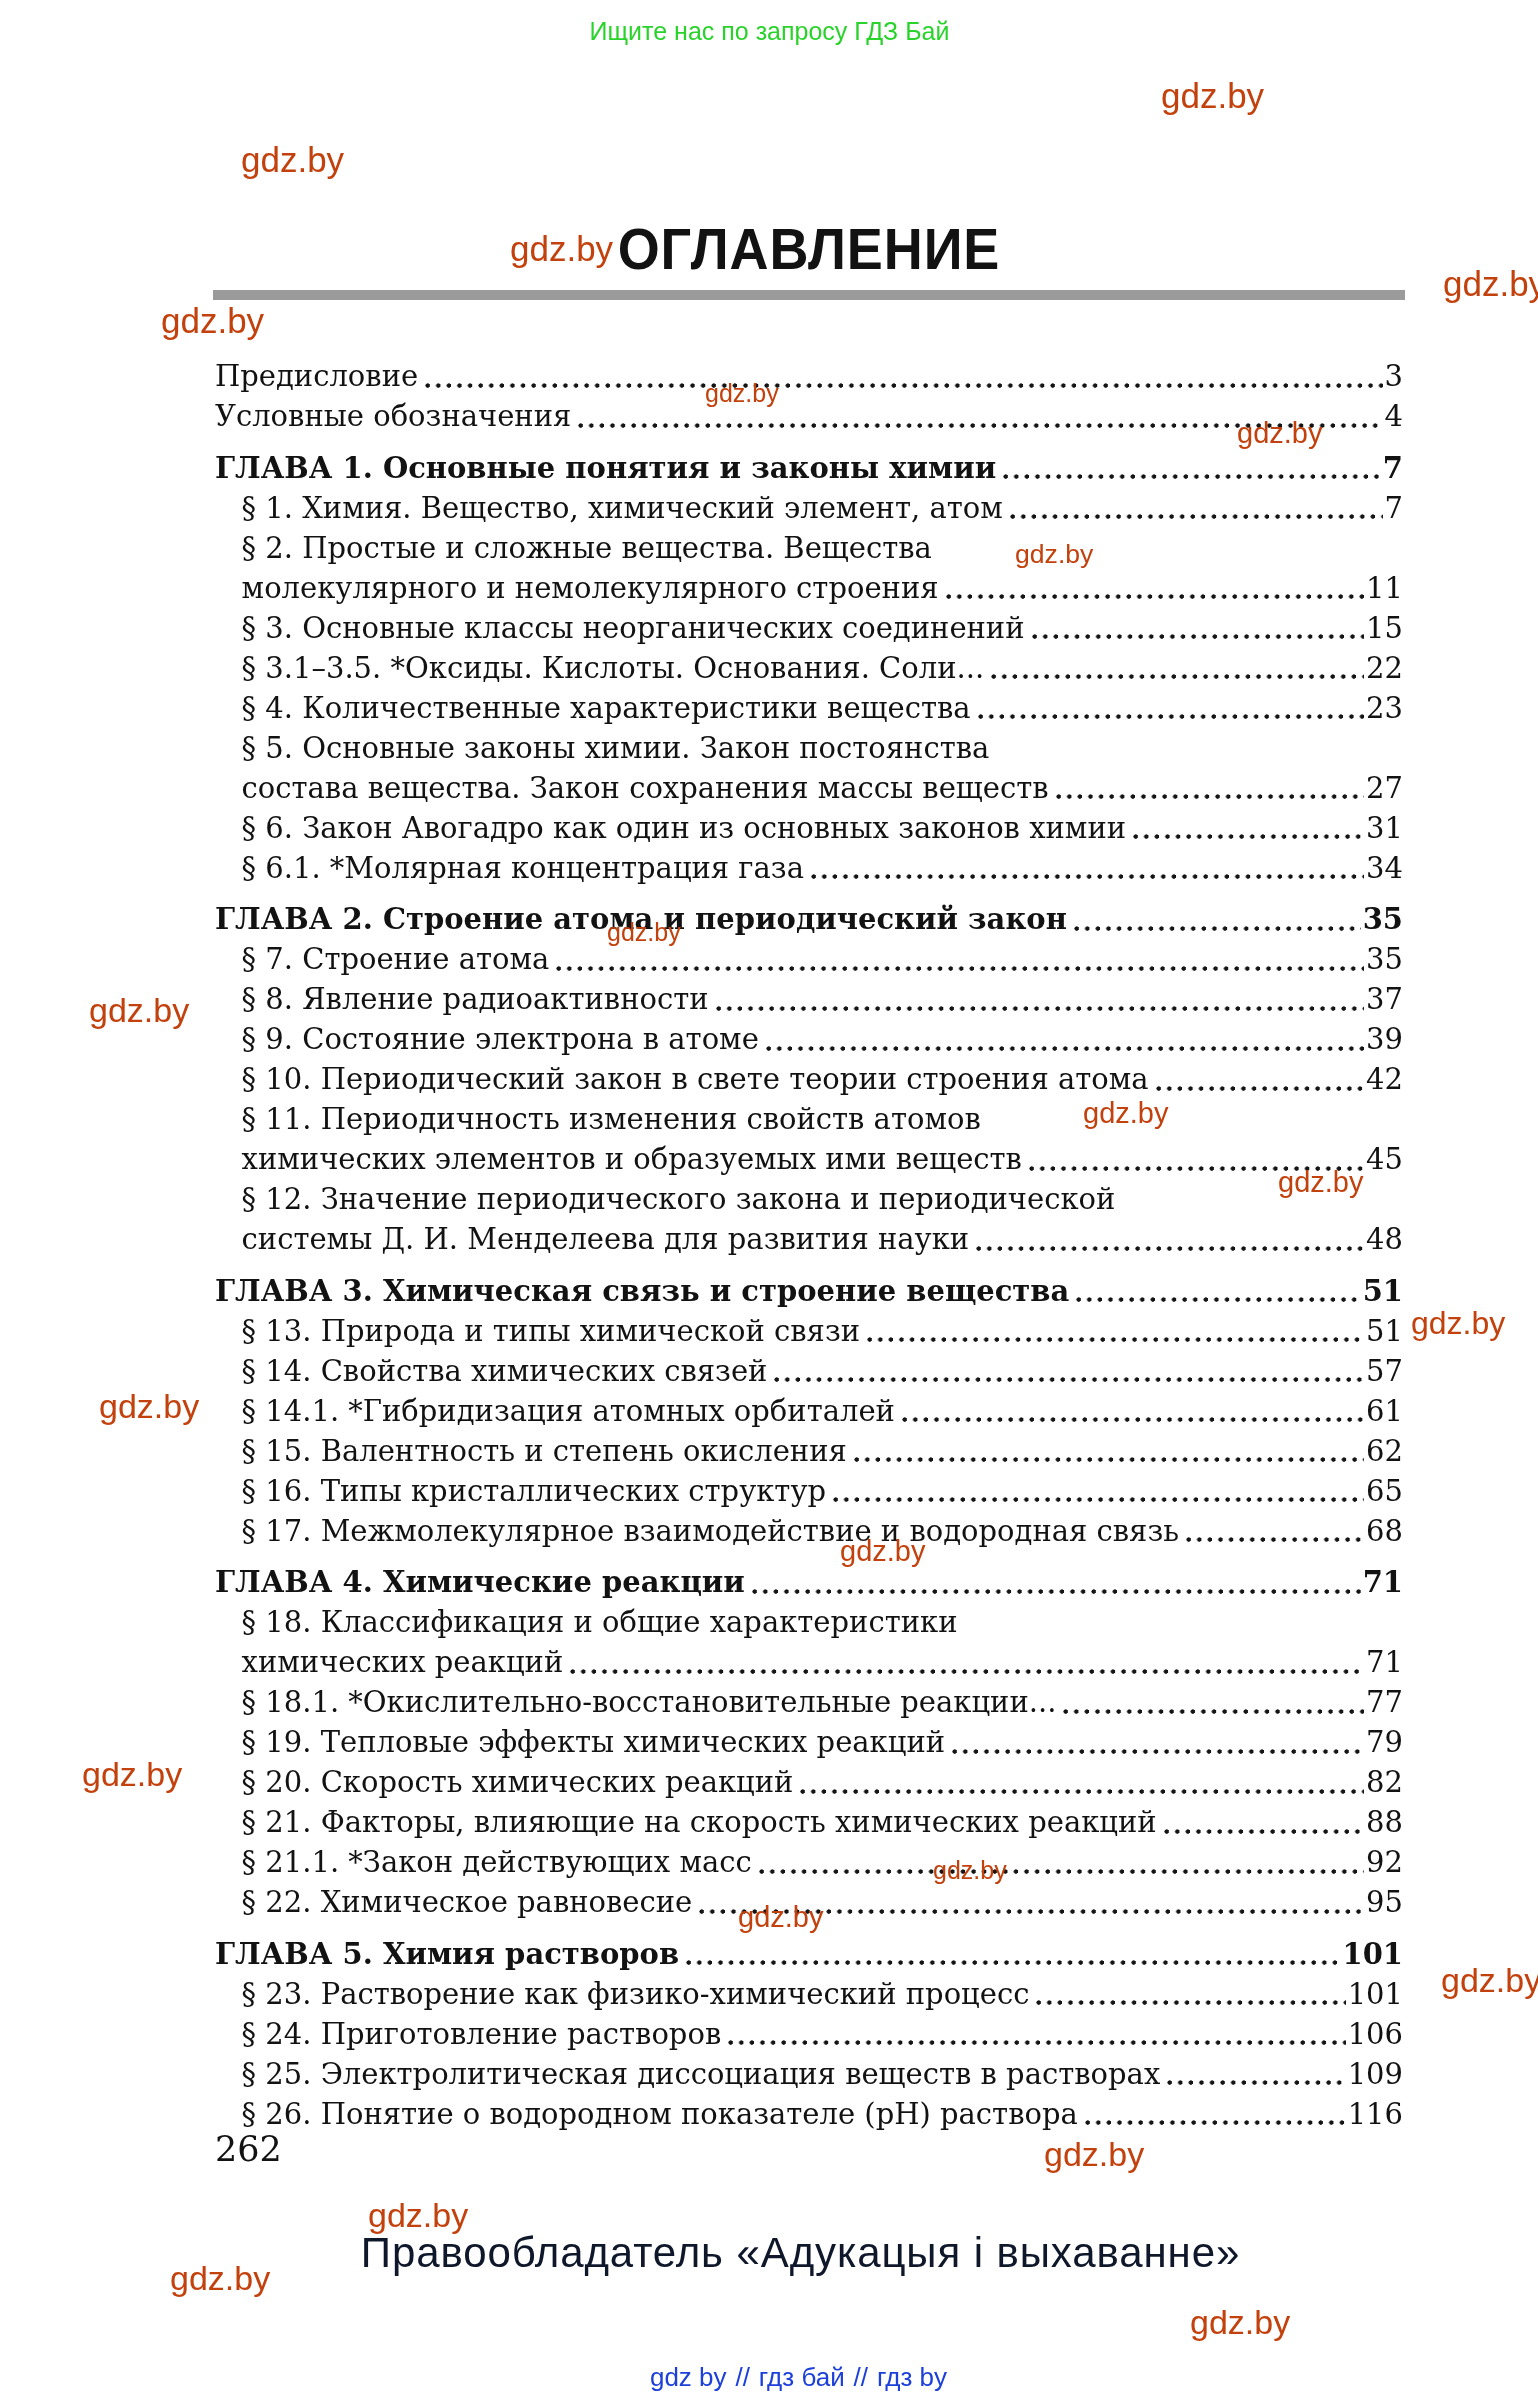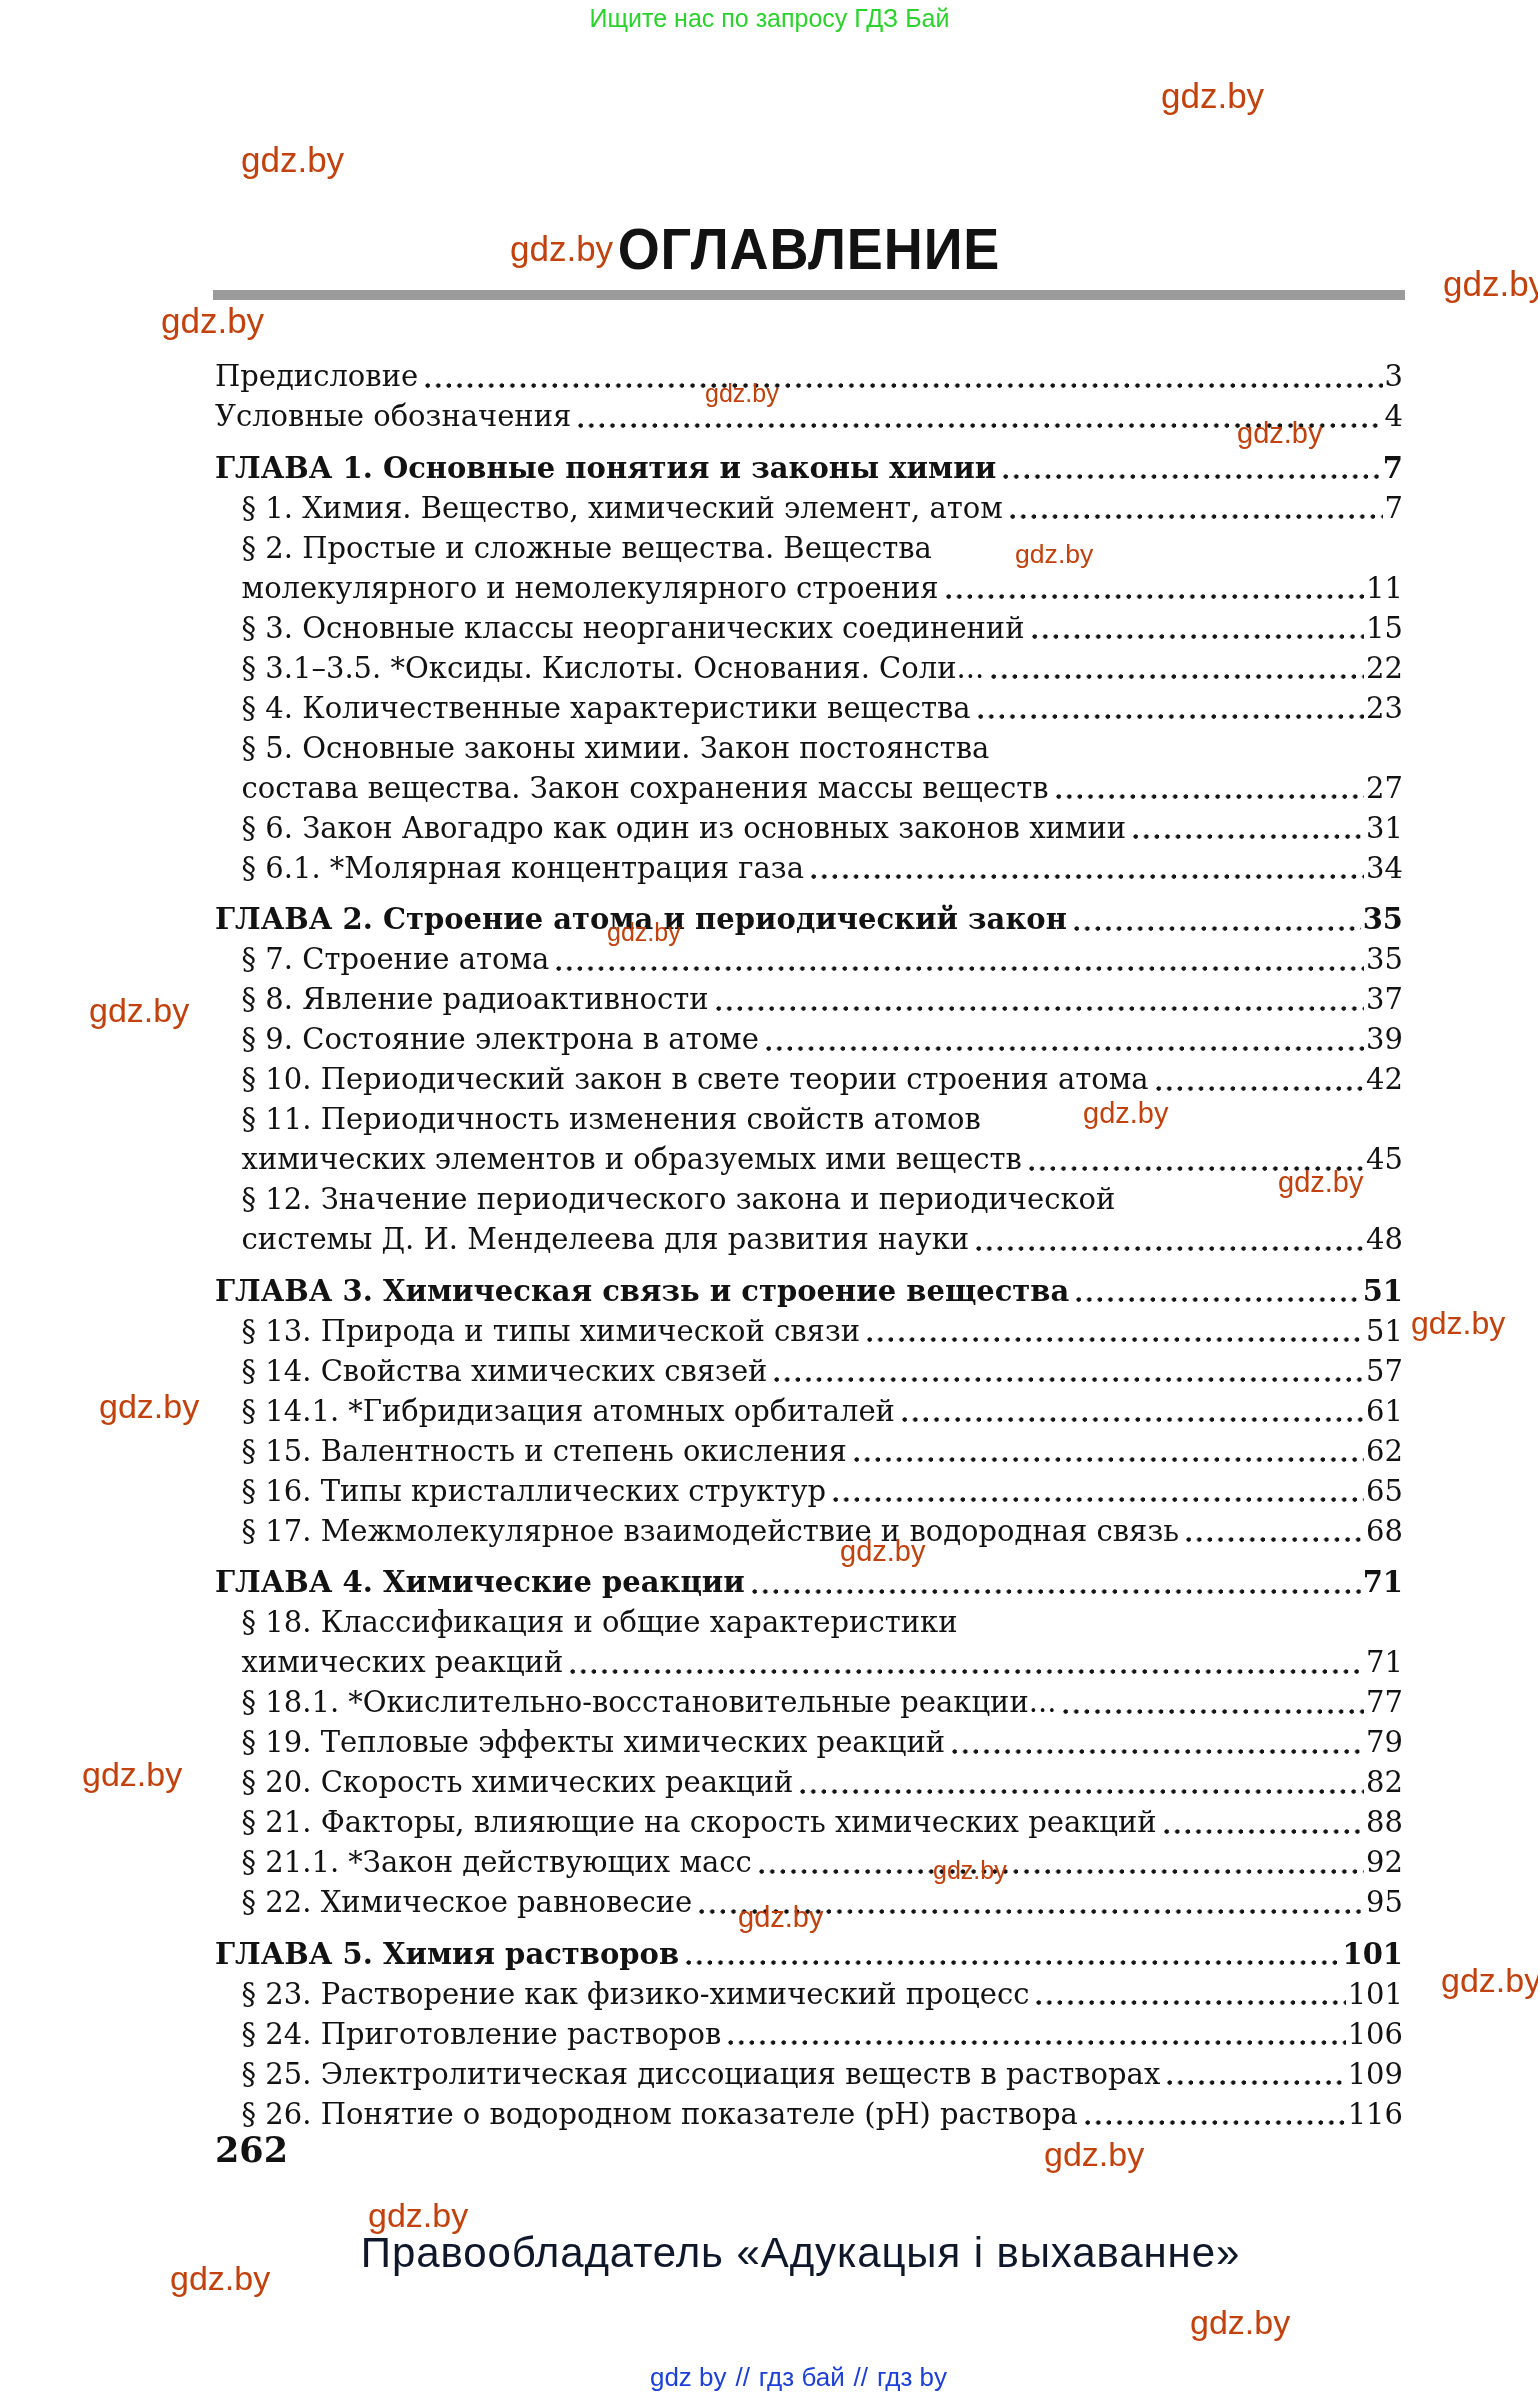--- a/index.html
+++ b/index.html
@@ -14,34 +14,34 @@
   .toc{position:absolute;top:356px;left:215px;width:1188px;font-size:29px;line-height:40px;}
   .row{display:flex;align-items:flex-start;white-space:nowrap;}
   .row.chapter{font-weight:bold;margin-top:11.5px;}
   .row.sec{padding-left:26.6px;}
   .t{white-space:nowrap;}
   .leader{flex:1;min-width:16px;height:5.3px;align-self:flex-end;margin:0 1.8px 0 7px;
           transform:translateY(-8px);
           background-image:radial-gradient(circle at 2.7px 2.7px,#141414 2px,rgba(0,0,0,0) 2.6px);
           background-size:10.6px 5.3px;background-repeat:repeat-x;}
   .pg{white-space:nowrap;}
-  .folio{position:absolute;left:215px;top:2129px;font-size:35px;font-weight:bold;}
+  .folio{position:absolute;left:215px;top:2129px;font-size:35px;font-weight:normal;}
   .publisher{position:absolute;top:2229px;left:0;width:100%;text-align:center;
              font-family:"Liberation Sans",sans-serif;font-size:42px;letter-spacing:0.9px;}
   .links{position:absolute;top:2362px;left:0;width:100%;text-align:center;
          font-family:"Liberation Sans",sans-serif;font-size:26px;}
   .links .lk{cursor:pointer;}
   .links .sep{padding:0 8.9px;}
   .wm{position:absolute;font-family:"Liberation Sans",sans-serif;color:#c2410c;white-space:nowrap;}
 </style>
 </head>
 <body>
 
 <div class="page" style="color: rgb(18, 18, 18);">
-  <div class="promo" style="color: rgb(41, 211, 43);">Ищите нас по запросу ГДЗ Бай</div>
+  <div class="promo" style="color: rgb(41, 211, 43); margin-top: 13px;">Ищите нас по запросу ГДЗ Бай</div>
   <h1 class="title">ОГЛАВЛЕНИЕ</h1>
   <div class="rule" style="background: rgb(155, 155, 155);"></div>
   <div class="toc" id="toc">
       <div class="row front">
         <span class="t">Предисловие</span>
         <div class="leader"></div>
         <span class="pg">3</span>
       </div>
       <div class="row front">
         <span class="t">Условные обозначения</span>

